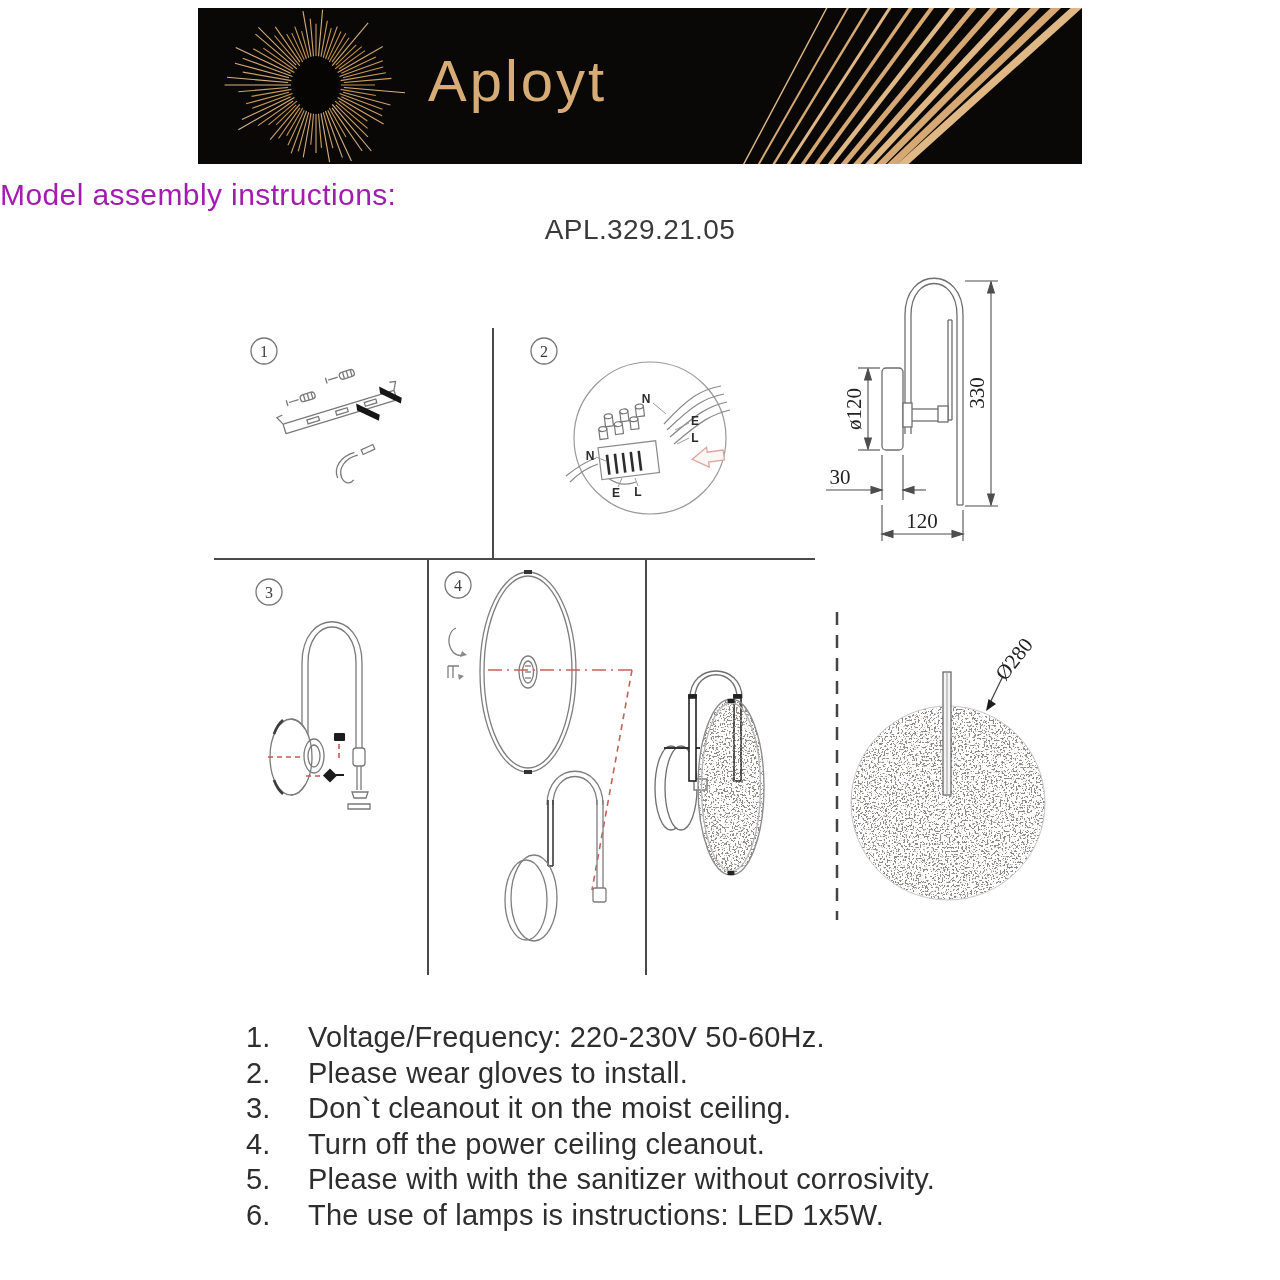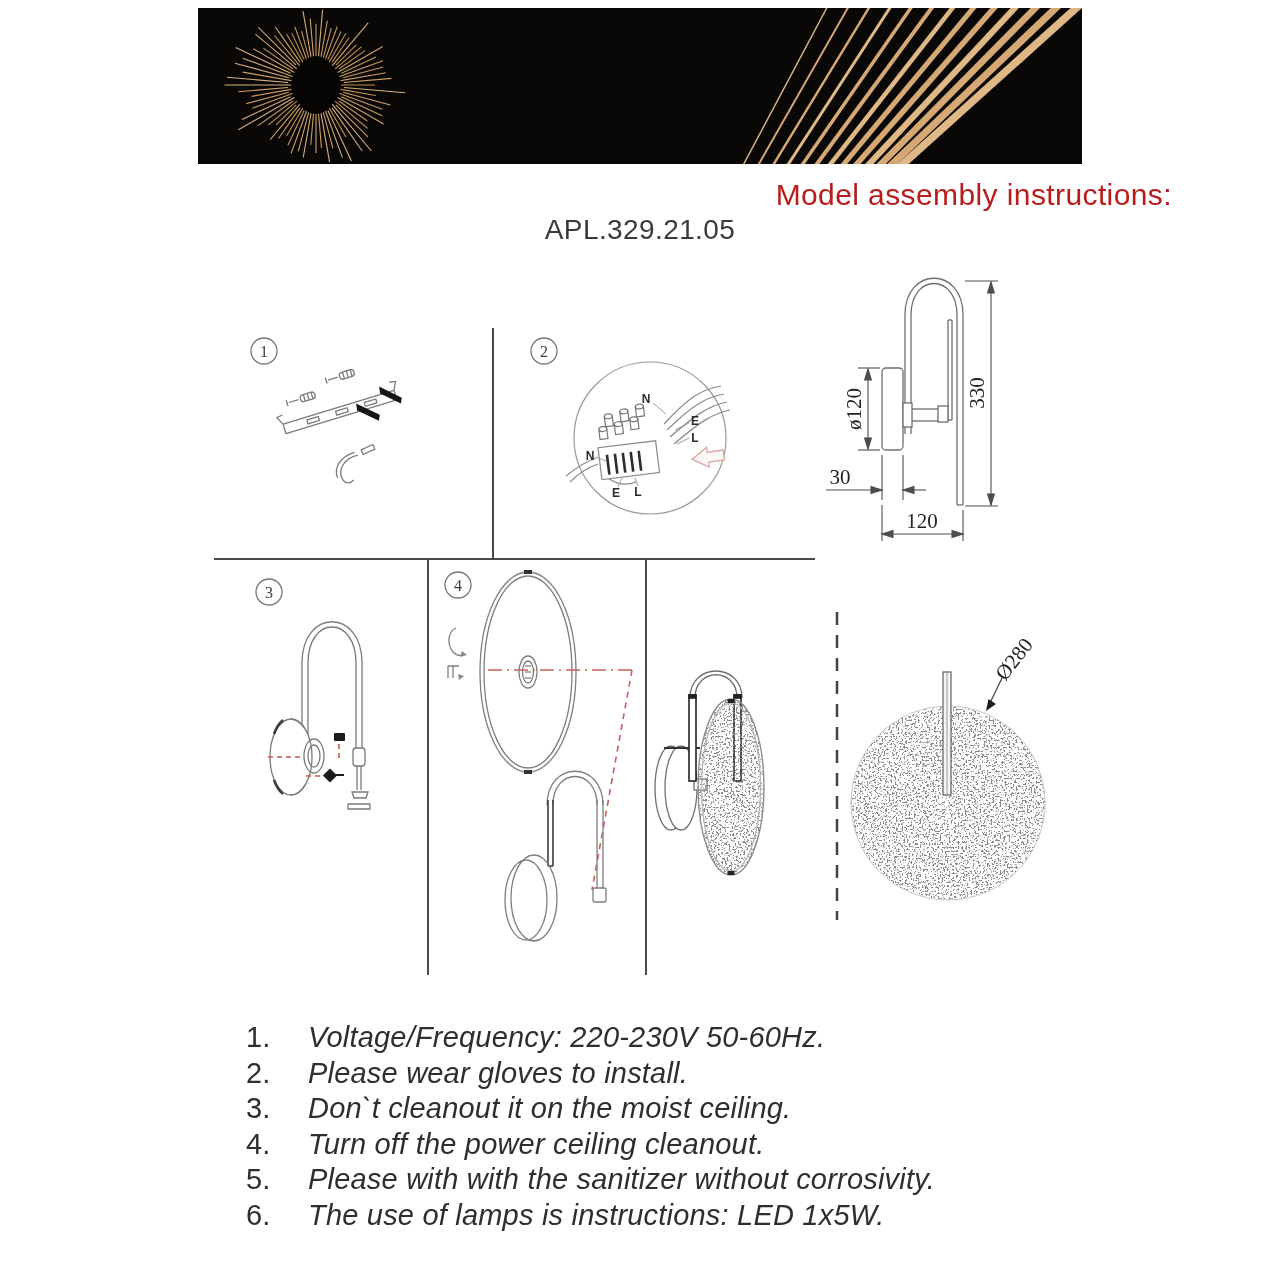--- a/index.html
+++ b/index.html
@@ -13,41 +13,41 @@
     background:#0a0807;overflow:hidden;
   }
   .banner svg{position:absolute;left:0;top:0;}
   .brand{
     position:absolute;left:230px;top:44px;
     font-size:58px;font-weight:400;letter-spacing:3px;line-height:1;
     color:#d6ab75;
   }
   
   .title-1{
-    position:absolute;left:0;top:178px;width:1172px;text-align:right;
-    font-size:30px;letter-spacing:.4px;color:#b91c1c;
+    position:absolute;left:0;top:178px;width:1172px;text-align:left;
+    font-size:30px;letter-spacing:.4px;color:#a21caf;
   }
   .title-2{
     position:absolute;left:0;top:214px;width:1280px;text-align:center;
     font-size:28px;letter-spacing:.4px;color:#3a3a3a;
   }
   
   .sheet{position:absolute;left:0;top:255px;width:1280px;height:760px;}
   .sheet svg{display:block;}
   text.lbl{font-family:"Liberation Sans",sans-serif;font-weight:bold;font-size:12px;fill:#2b2b2b;}
   text.dim{font-family:"Liberation Serif",serif;font-size:21px;fill:#222;}
   text.stepnum{font-family:"Liberation Serif",serif;font-size:16px;fill:#3c3c3c;}
   
   .list{
     position:absolute;left:246px;top:1020px;width:860px;
     font-size:29px;line-height:35.6px;letter-spacing:.2px;color:#2e2e2e;
   }
   .list .row{display:flex;}
   .list .num{width:62px;flex:0 0 62px;}
-  .list .txt{flex:1;font-style:italic;}
+  .list .txt{flex:1;}
 </style>
 </head>
 <body>
 
 <div class="banner">
   <svg id="deco-svg" width="884" height="156" viewBox="0 0 884 156" xmlns="http://www.w3.org/2000/svg">
     <g id="sunburst">
         <line x1="143" y1="77" x2="177" y2="77" stroke="hsl(34,50%,52%)" stroke-width="1.1"></line>
         <line x1="145.89345154656888" y1="79.44036079693443" x2="207.06052916600117" y2="84.79178666964502" stroke="hsl(34,50%,66.74704623705475%)" stroke-width="1.1"></line>
         <line x1="142.6201938253052" y1="81.34120444167326" x2="177.82645741984015" y2="87.54901860332396" stroke="hsl(34,50%,52.915490709710866%)" stroke-width="1.1"></line>
@@ -131,20 +131,21 @@
         <line x1="752" y1="-25" x2="479.45830361919184" y2="345.5685142235797" stroke="#d6a974" stroke-width="4.00"></line>
         <line x1="774" y1="-25" x2="490.7957213501972" y2="337.48494665909215" stroke="#e0b886" stroke-width="4.52"></line>
         <line x1="796" y1="-25" x2="502.372758174809" y2="329.09468064082915" stroke="#d6a974" stroke-width="5.04"></line>
         <line x1="818" y1="-25" x2="514.1982329604565" y2="320.40481517148964" stroke="#d6a974" stroke-width="5.56"></line>
         <line x1="840" y1="-25" x2="526.2807543712506" y2="311.4227027448184" stroke="#e0b886" stroke-width="6.08"></line>
         <line x1="862" y1="-25" x2="538.6287135841956" y2="302.15594312466305" stroke="#d6a974" stroke-width="6.60"></line>
         <line x1="884" y1="-25" x2="551.2502771894144" y2="292.61237691481483" stroke="#d6a974" stroke-width="7.12"></line>
         <line x1="906" y1="-25" x2="564.1533802803987" y2="282.8000789250748" stroke="#e0b886" stroke-width="7.64"></line>
       </g>
   </svg>
+  <div class="brand">Aployt</div>
 </div>
 
 <div class="title-1">Model assembly instructions:</div>
 <div class="title-2">APL.329.21.05</div>
 
 <div class="sheet">
 <svg width="1280" height="760" viewBox="0 255 1280 760" xmlns="http://www.w3.org/2000/svg">
   <defs>
     <filter id="stip" x="-8%" y="-8%" width="116%" height="116%">
       <feTurbulence type="fractalNoise" baseFrequency="0.55" numOctaves="2" seed="7" result="n"></feTurbulence>

